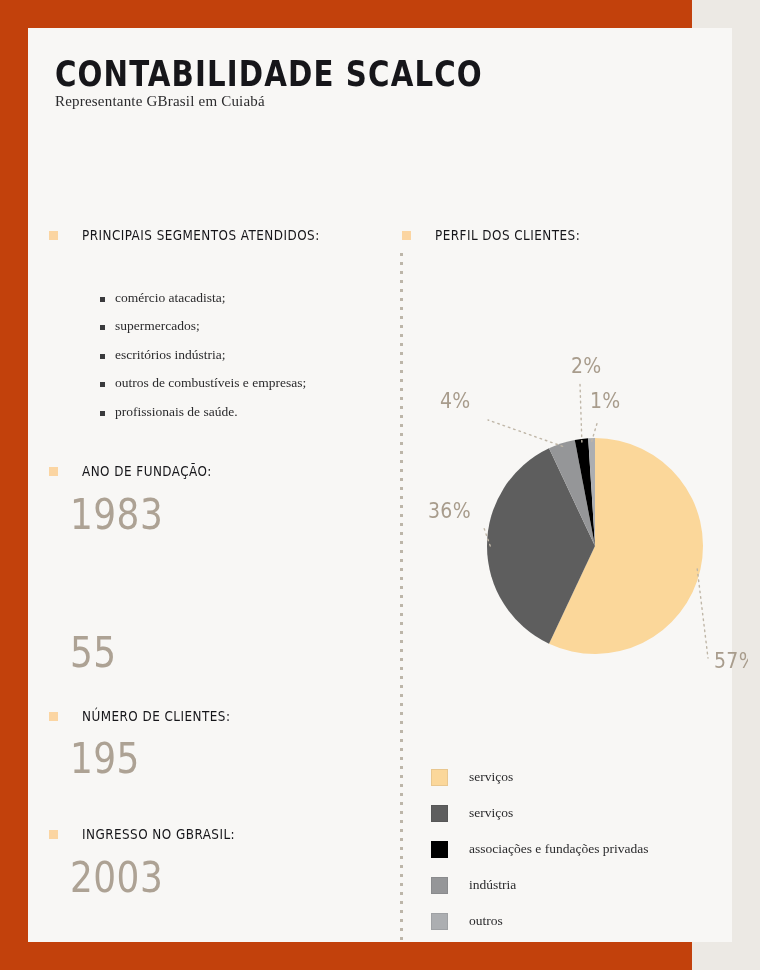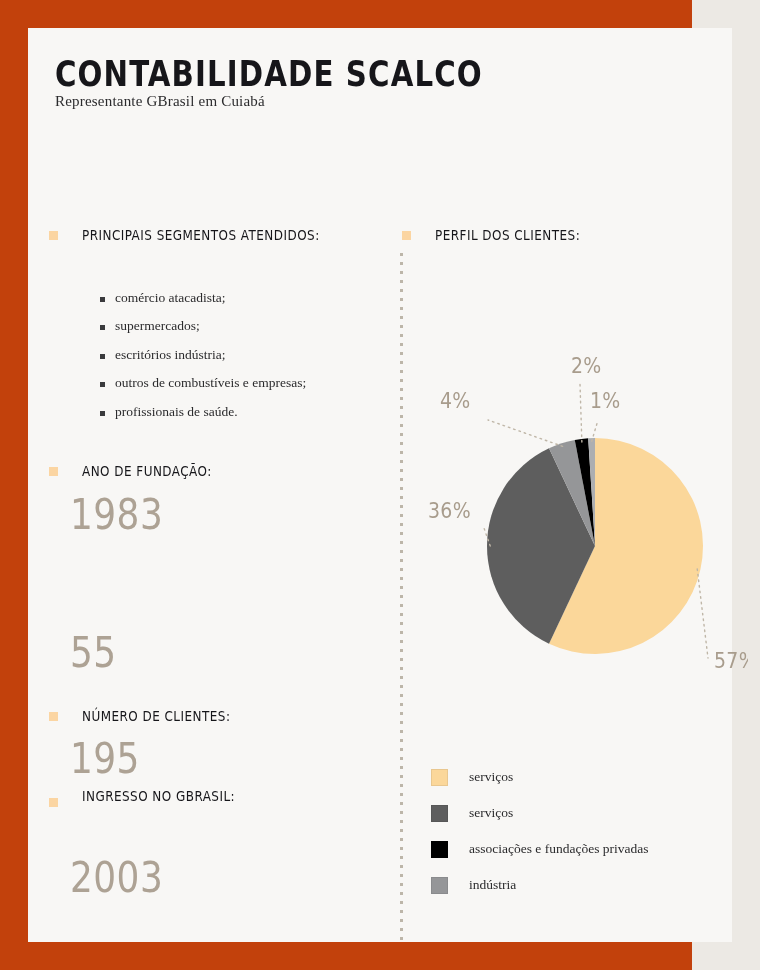--- a/index.html
+++ b/index.html
@@ -223,21 +223,21 @@
     <div class="stat-num" style="left:42px; top:466px;">1983</div>
 
     <div class="stat-num" style="left:42px; top:604px;">55</div>
 
     <div class="sec-head" style="left:21px; top:679px; width:300px;">
       <span class="sq"></span>
       <span class="txt">NÚMERO DE CLIENTES:</span>
     </div>
     <div class="stat-num" style="left:42px; top:710px;">195</div>
 
-    <div class="sec-head" style="left:21px; top:759px; width:300px;align-items:flex-end;">
+    <div class="sec-head" style="left:21px; top:797px; width:300px;">
       <span class="sq"></span>
       <span class="txt">INGRESSO NO GBRASIL:</span>
     </div>
     <div class="stat-num" style="left:42px; top:829px;">2003</div>
 
     <div class="sec-head" style="left:374px; top:198px; width:300px;">
       <span class="sq"></span>
       <span class="txt">PERFIL DOS CLIENTES:</span>
     </div>
 
@@ -277,16 +277,20 @@
         <span class="leg-txt">serviços</span>
       </div>
       <div class="leg-row">
         <span class="leg-sw" style="background:#000000"></span>
         <span class="leg-txt">associações e fundações privadas</span>
       </div>
       <div class="leg-row">
         <span class="leg-sw" style="background:#959698"></span>
         <span class="leg-txt">indústria</span>
       </div>
+      <div class="leg-row">
+        <span class="leg-sw" style="background:#ACAEB1"></span>
+        <span class="leg-txt">outros</span>
+      </div>
     </div>
 
   </div>
 </div>
 
 </body></html>

